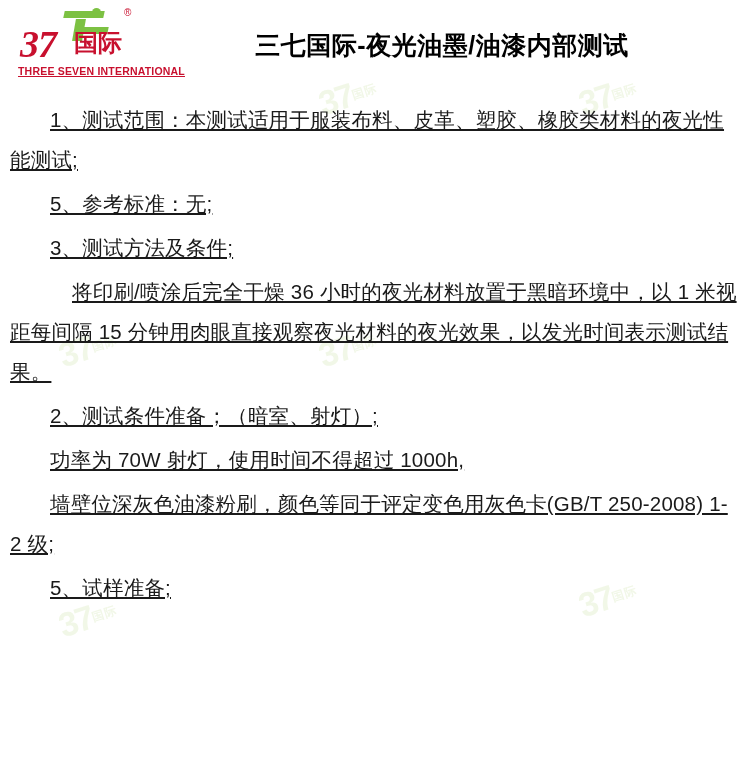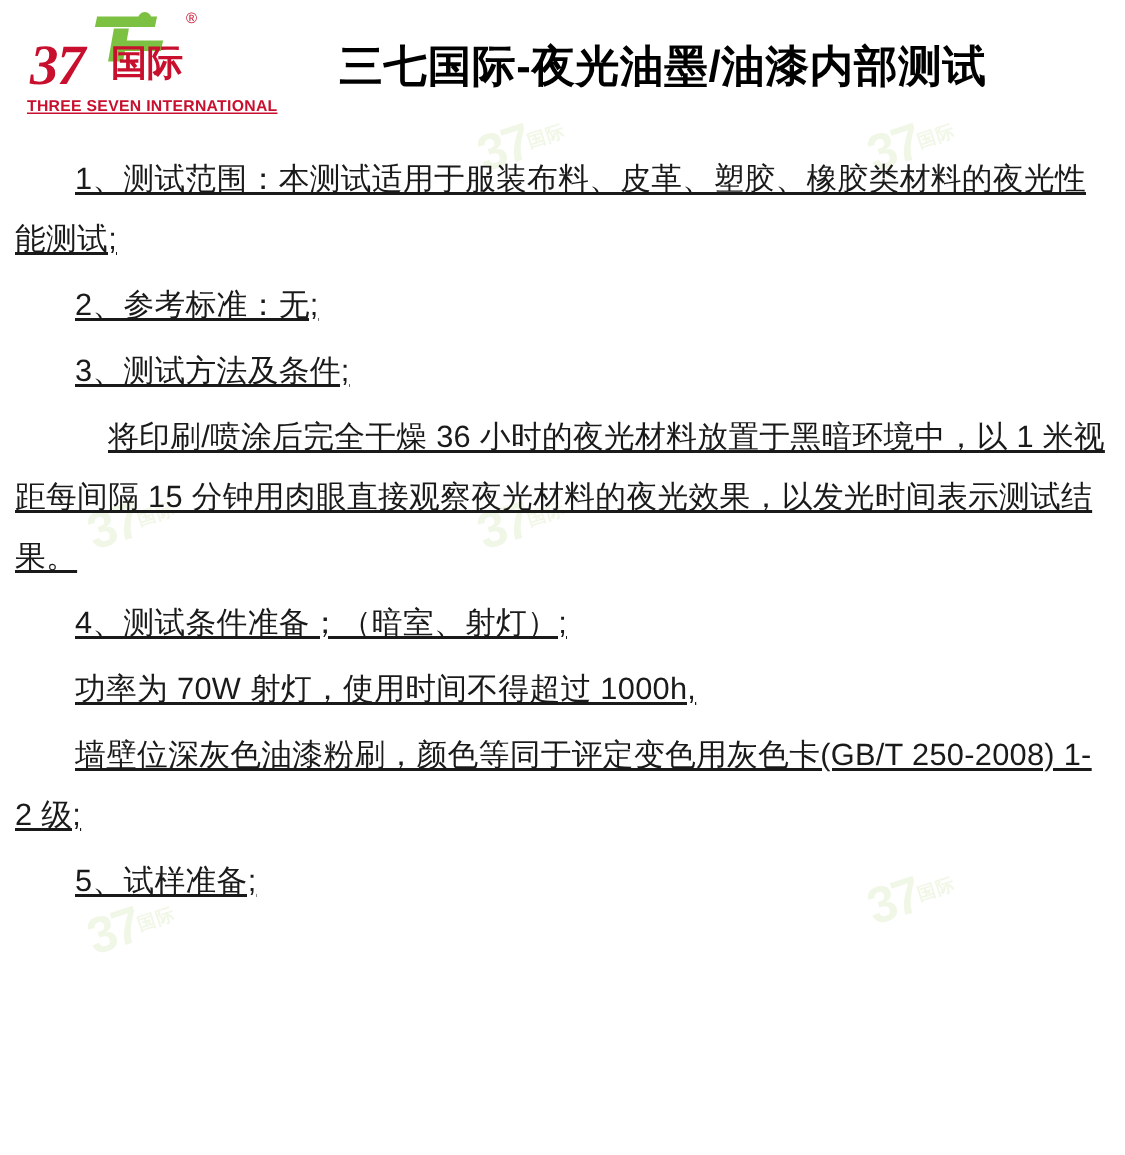--- a/index.html
+++ b/index.html
@@ -133,21 +133,21 @@
     top: 60px;
     font-size: 10.5px;
     font-weight: bold;
     color: #c8102e;
     letter-spacing: 0.2px;
     white-space: nowrap;
     text-decoration: underline;
   }
   .doc-title {
     flex: 1;
-    font-size: 29px;
+    font-size: 25px;
     font-weight: bold;
     color: #000000;
     text-align: center;
     padding-right: 10px;
     letter-spacing: 0.5px;
     white-space: nowrap;
   }
 
   
   .content {
@@ -208,20 +208,20 @@
       <div class="logo-cn">国际</div>
       <div class="logo-reg">®</div>
       <div class="logo-en">THREE SEVEN INTERNATIONAL</div>
     </div>
   </div>
   <div class="doc-title">三七国际-夜光油墨/油漆内部测试</div>
 </div>
 
 <div class="content">
   <p class="para indent">1、测试范围：本测试适用于服装布料、皮革、塑胶、橡胶类材料的夜光性能测试;</p>
-  <p class="para indent">2、参考标准：无;</p>
+  <p class="para indent">5、参考标准：无;</p>
   <p class="para indent">3、测试方法及条件;</p>
   <p class="para indent2">将印刷/喷涂后完全干燥 36 小时的夜光材料放置于黑暗环境中，以 1 米视距每间隔 15 分钟用肉眼直接观察夜光材料的夜光效果，以发光时间表示测试结果。</p>
-  <p class="para indent">4、测试条件准备；（暗室、射灯）;</p>
+  <p class="para indent">2、测试条件准备；（暗室、射灯）;</p>
   <p class="para indent">功率为 70W 射灯，使用时间不得超过 1000h,</p>
   <p class="para indent">墙壁位深灰色油漆粉刷，颜色等同于评定变色用灰色卡(GB/T 250-2008) 1- 2 级;</p>
   <p class="para indent">5、试样准备;</p>
 </div>
 
 </body></html>

